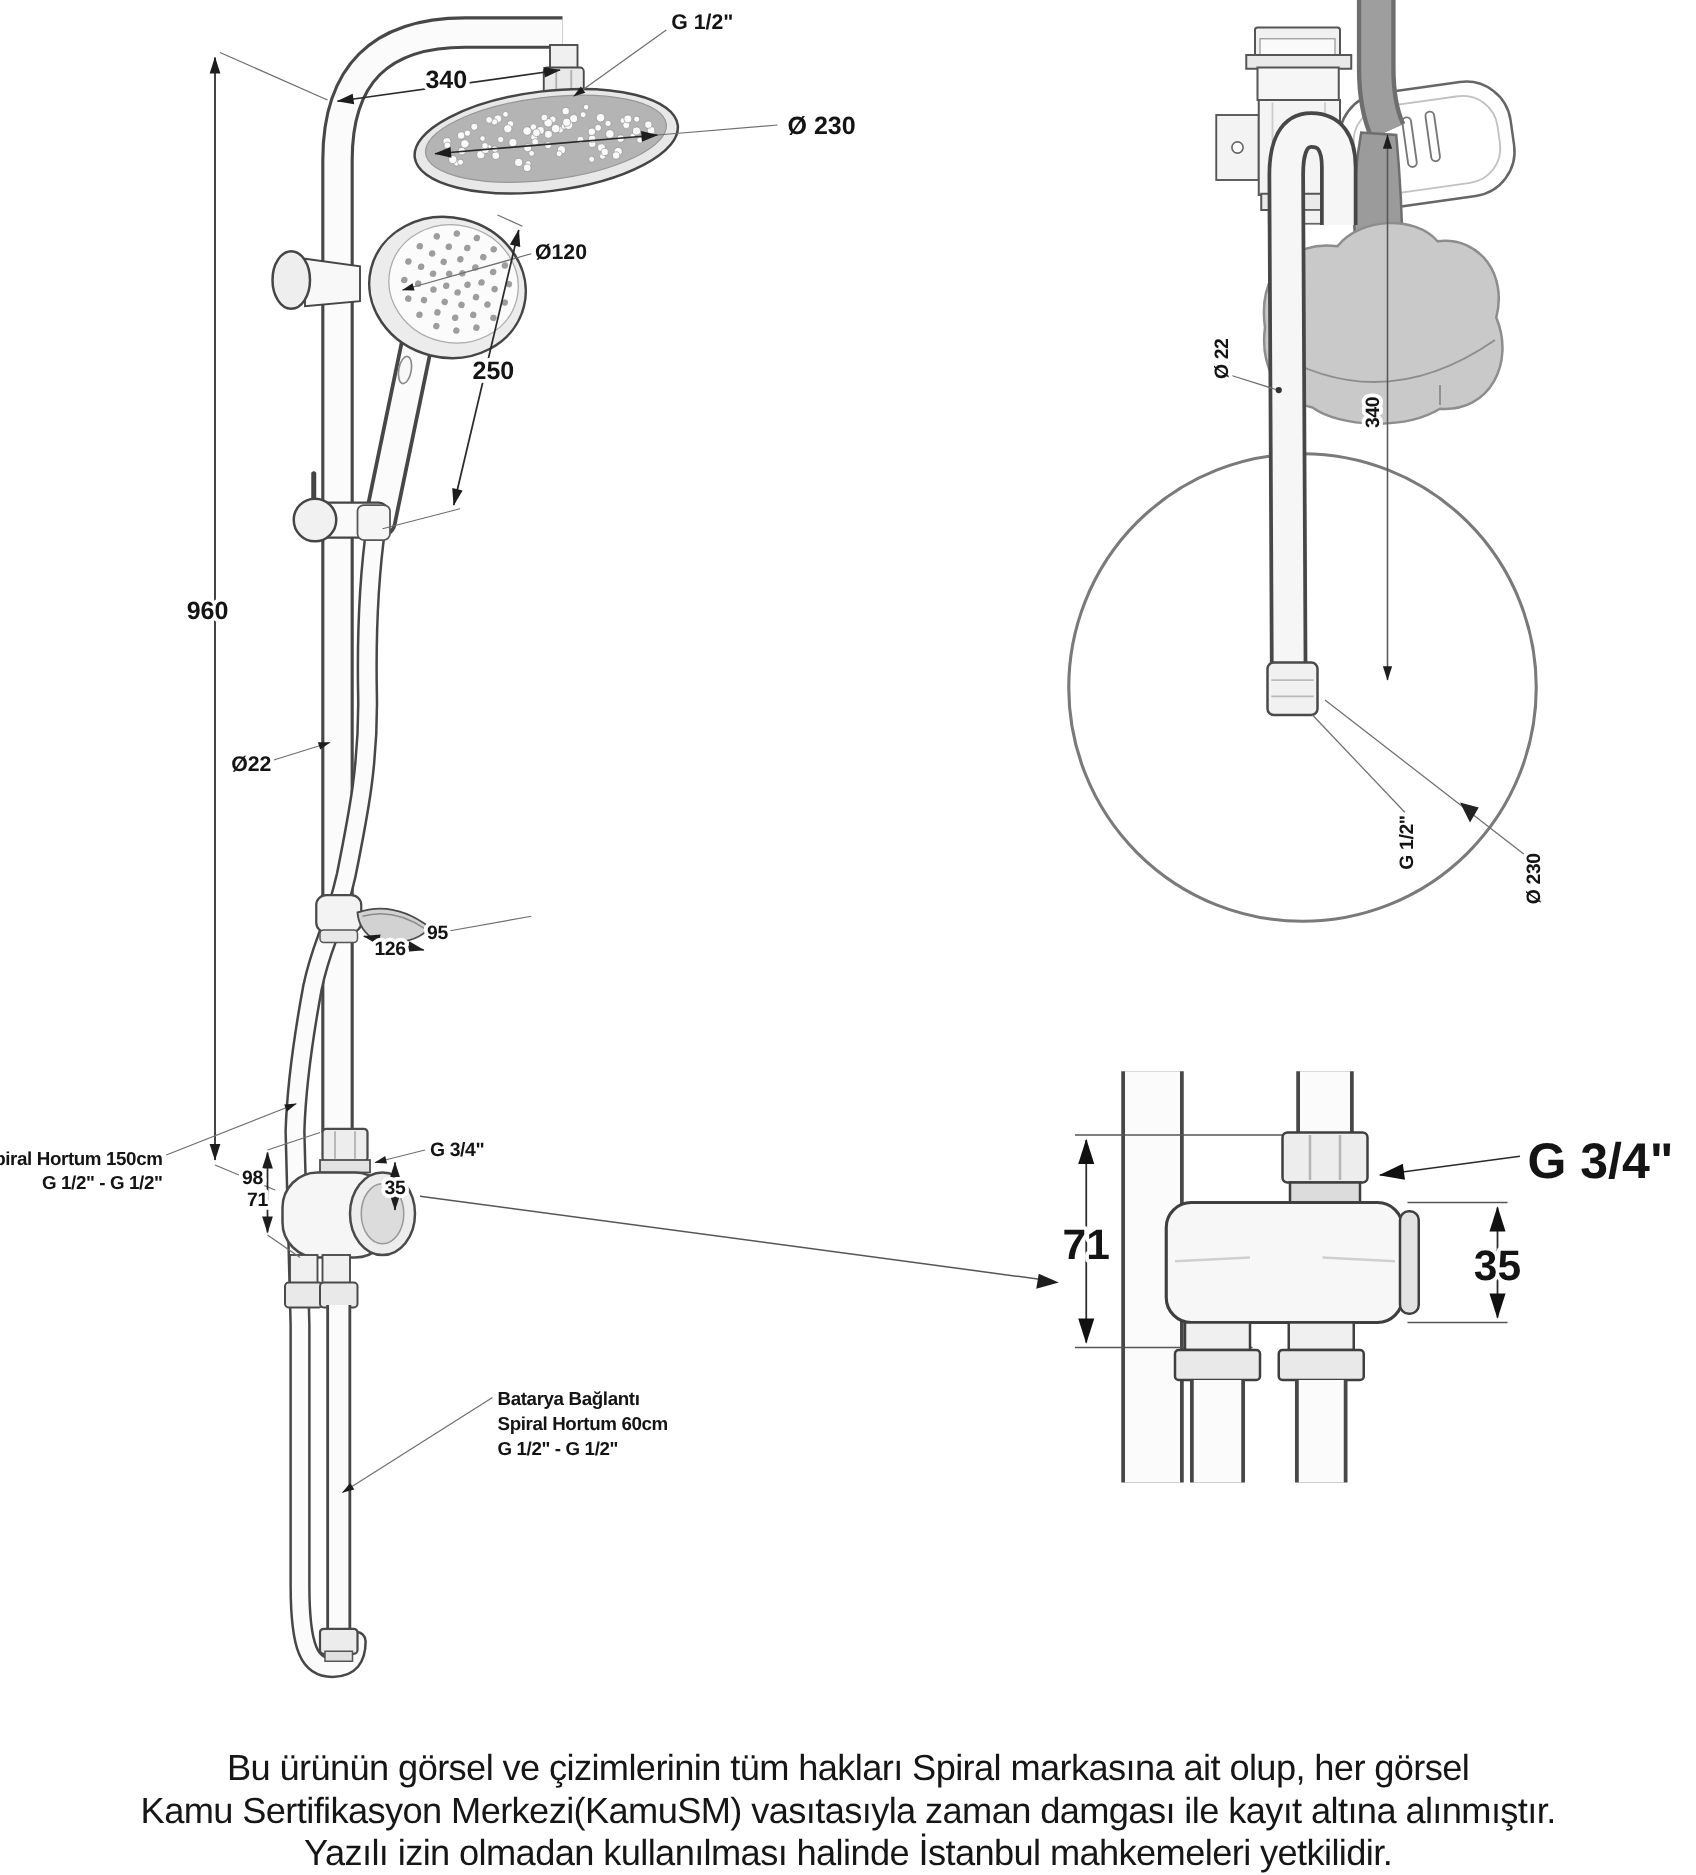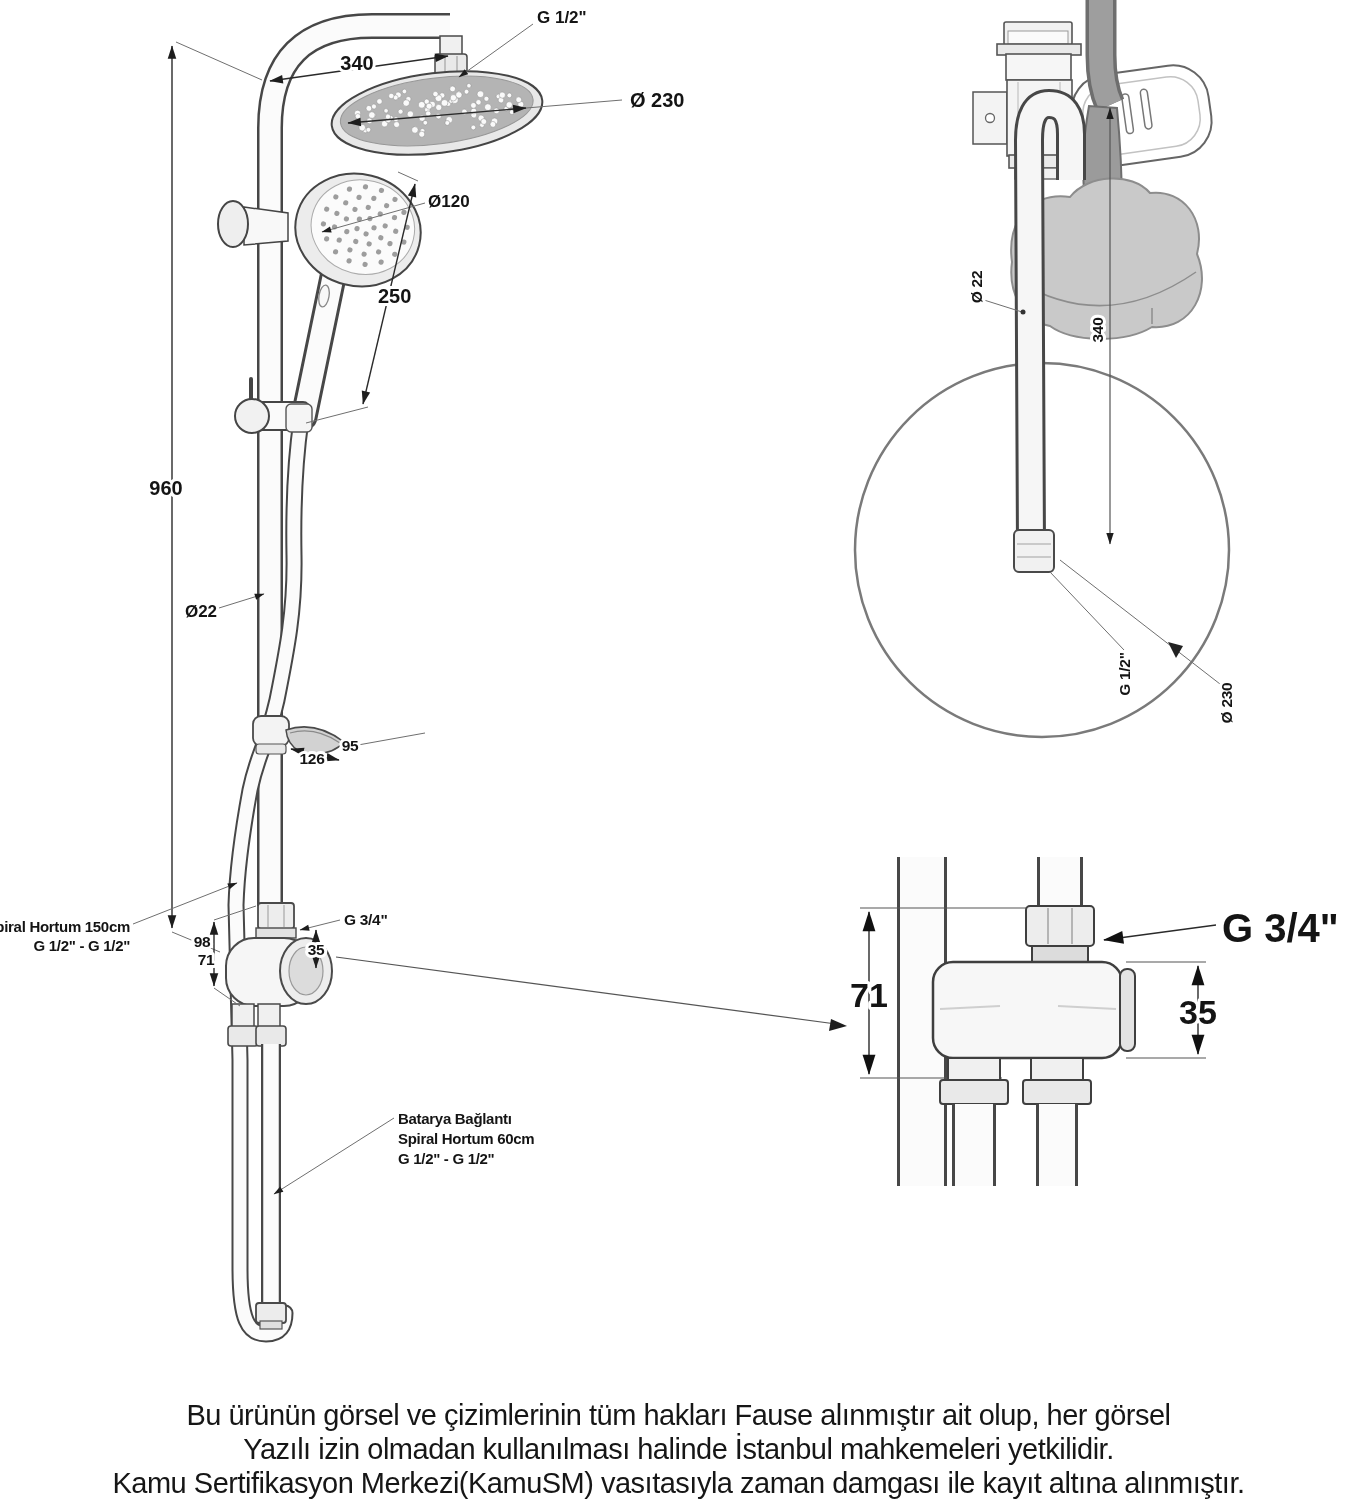--- a/index.html
+++ b/index.html
@@ -427,16 +427,16 @@
       <text class="d34 halo" x="1198" y="1024" text-anchor="middle">35</text>
     </g>
     <g>
       <line class="dim" stroke-width="1.4" x1="1216" y1="925" x2="1104" y2="940" marker-end="url(#arBig)"></line>
       <text class="d40 halo" x="1222" y="942" text-anchor="start">G 3/4"</text>
     </g>
   </g>
 </svg>
 
 <div id="footer">
-  <div>Bu ürünün görsel ve çizimlerinin tüm hakları Fause alınmıştır ait olup, her görsel</div>
+  <div>Bu ürünün görsel ve çizimlerinin tüm hakları Spiral markasına ait olup, her görsel</div>
+  <div>Kamu Sertifikasyon Merkezi(KamuSM) vasıtasıyla zaman damgası ile kayıt altına alınmıştır.</div>
   <div>Yazılı izin olmadan kullanılması halinde İstanbul mahkemeleri yetkilidir.</div>
-  <div>Kamu Sertifikasyon Merkezi(KamuSM) vasıtasıyla zaman damgası ile kayıt altına alınmıştır.</div>
 </div>
 
 </body></html>

